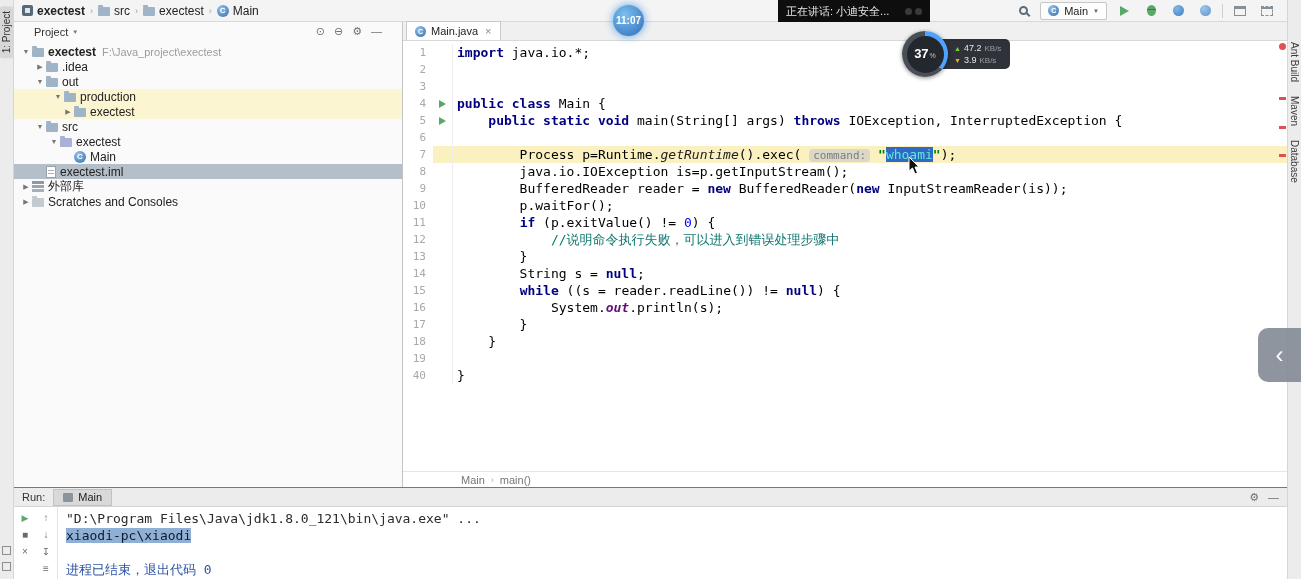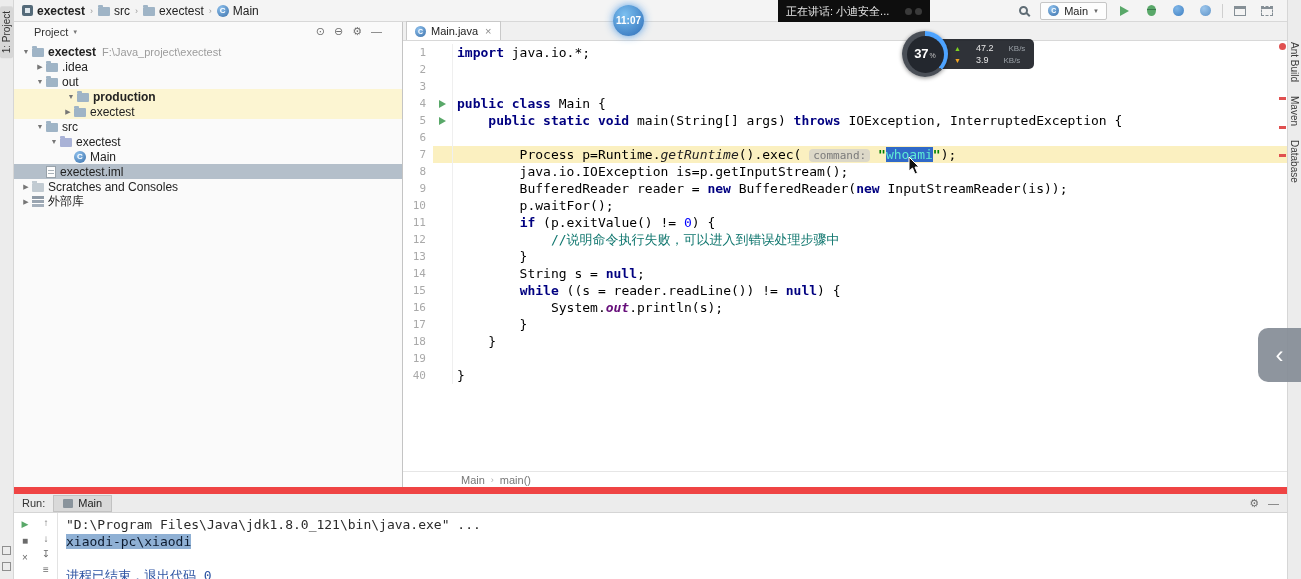--- a/index.html
+++ b/index.html
@@ -98,21 +98,21 @@
   .tk-num{color:#0000ff}
   .tk-it{font-style:italic}
   .tk-fld{color:#660e7a;font-style:italic;font-weight:bold}
   .tk-hint{background:#dcd8c8;color:#7a7a7a;border-radius:4px;padding:0 4px;font-size:11px}
   .tk-sel{background:#3069c8;color:#5eead4}
   .crumbsbar{height:16px;border-top:1px solid #e6e6e6;display:flex;align-items:center;padding-left:58px;gap:6px;font-size:11px;color:#777;background:#fff;flex:none}
   .bc-item{cursor:pointer}
   .bc-sep{color:#aaa;font-size:9px}
 
   
-  .runpanel{height:92px;flex:none;border-top:7px solid #ef4444;background:#fff;display:flex;flex-direction:column}
+  .runpanel{height:92px;flex:none;border-top:1px solid #ef4444;background:#fff;display:flex;flex-direction:column}
   .runheader{height:19px;background:#ececec;border-bottom:1px solid #d5d5d5;display:flex;align-items:center;padding:0 8px;gap:8px;flex:none}
   .runlabel{color:#333;font-size:11px}
   .runtab{display:flex;align-items:center;gap:5px;background:#d9d9d9;border:1px solid #c2c2c2;height:17px;padding:0 9px;font-size:11px;cursor:pointer}
   .runbody{flex:1;display:flex;min-height:0}
   .runtools{width:44px;flex:none;display:flex;gap:3px;padding:3px 2px;border-right:1px solid #e3e3e3}
   .rtcol{display:flex;flex-direction:column;gap:2px;width:18px;align-items:center}
   .rtbtn{width:16px;height:15px;display:flex;align-items:center;justify-content:center;font-size:10px;color:#6b6b6b;cursor:pointer}
   .rtbtn.green{color:#59a869;font-size:9px}
   .console{flex:1;font-family:"DejaVu Sans Mono",monospace;font-size:13px;line-height:17px;padding:3px 8px;white-space:pre;overflow:hidden}
   .ck-out{color:#2b2b2b}
@@ -122,21 +122,21 @@
   
   .ov-clock{position:absolute;left:613px;top:5px;width:31px;height:31px;border-radius:50%;background:radial-gradient(circle at 38% 32%,#7cc0f0,#2d6db8);box-shadow:0 0 8px rgba(70,150,230,.9);color:#fff;display:flex;align-items:center;justify-content:center;font-size:10px;font-weight:bold;z-index:30}
   .ov-speak{position:absolute;left:778px;top:0;width:152px;height:22px;background:#0e0e0e;color:#e8e8e8;display:flex;align-items:center;padding:0 8px;font-size:11px;z-index:30;gap:6px}
   .ov-speak .dots{margin-left:auto;display:flex;gap:3px}
   .ov-speak .dot{width:7px;height:7px;border-radius:50%;background:#3a3a3a;display:inline-block}
   .ov-gauge{position:absolute;left:902px;top:31px;z-index:30;display:flex;align-items:center}
   .gauge-ring{width:46px;height:46px;border-radius:50%;background:conic-gradient(#4da3ff 0 133deg,#4a4f57 133deg 360deg);display:flex;align-items:center;justify-content:center;position:relative;z-index:2;box-shadow:0 1px 4px rgba(0,0,0,.45)}
   .gauge-inner{width:37px;height:37px;border-radius:50%;background:#23272e;color:#fff;display:flex;align-items:baseline;justify-content:center;font-size:13px;font-weight:bold;padding-top:10px}
   .gauge-inner .unit{font-size:7px;font-weight:normal;color:#c4c4c4;margin-left:1px}
   .net-pill{margin-left:-16px;background:rgba(18,22,28,.88);border-radius:5px;padding:4px 9px 4px 22px;display:flex;flex-direction:column;justify-content:center;gap:2px}
-  .net-row{display:flex;align-items:center;gap:15px;font-size:9px;color:#e6e6e6;white-space:nowrap}
+  .net-row{display:flex;align-items:center;gap:3px;font-size:9px;color:#e6e6e6;white-space:nowrap}
   .net-row .au{color:#7ed321;font-size:7px}
   .net-row .ad{color:#f5a623;font-size:7px}
   .net-row .unit{color:#9aa0a6;font-size:8px}
   .ov-chevron{position:absolute;right:0;top:328px;width:43px;height:54px;background:rgba(132,140,150,.92);border-radius:10px 0 0 10px;display:flex;align-items:center;justify-content:center;color:#fff;font-size:24px;z-index:40;cursor:pointer}
   .err-tick{position:absolute;right:15px;width:7px;height:3px;background:#e05050;z-index:8}
   .err-dot{position:absolute;right:15px;top:43px;width:7px;height:7px;border-radius:50%;background:#e05050;z-index:8}
   .mouse{position:absolute;left:908px;top:156px;z-index:45}
 </style>
 </head>
 <body>
@@ -228,21 +228,21 @@
             <div class="trow" style="padding-left: 20px;">
               <span class="chev">▶</span>
               <span class="ic ic-folder"></span>
               <span class="tlabel">.idea</span>
             </div>
             <div class="trow" style="padding-left: 20px;">
               <span class="chev">▼</span>
               <span class="ic ic-folder"></span>
               <span class="tlabel">out</span>
             </div>
-            <div class="trow yellow" style="padding-left: 51px; font-weight: bold;">
+            <div class="trow yellow" style="padding-left: 38px;">
               <span class="chev">▼</span>
               <span class="ic ic-folder"></span>
               <span class="tlabel">production</span>
             </div>
             <div class="trow yellow" style="padding-left: 48px;">
               <span class="chev">▶</span>
               <span class="ic ic-folder"></span>
               <span class="tlabel">exectest</span>
             </div>
             <div class="trow" style="padding-left: 20px;">
@@ -260,27 +260,27 @@
               <span class="ic ic-class"></span>
               <span class="tlabel">Main</span>
             </div>
             <div class="trow sel" style="padding-left: 20px;">
               <span class="chev"></span>
               <span class="ic ic-file"></span>
               <span class="tlabel">exectest.iml</span>
             </div>
             <div class="trow" style="padding-left: 6px;">
               <span class="chev">▶</span>
+              <span class="ic ic-library"></span>
+              <span class="tlabel">外部库</span>
+            </div>
+            <div class="trow" style="padding-left: 6px;">
+              <span class="chev">▶</span>
               <span class="ic ic-scratch"></span>
               <span class="tlabel">Scratches and Consoles</span>
-            </div>
-            <div class="trow" style="padding-left: 6px;">
-              <span class="chev">▶</span>
-              <span class="ic ic-library"></span>
-              <span class="tlabel">外部库</span>
             </div>
           </div>
       </div>
 
       <div class="edcol">
         <div class="tabbar">
           <div class="tab">
             <span class="ic ic-class small"></span>
             <span>Main.java</span>
             <span class="close">×</span>

